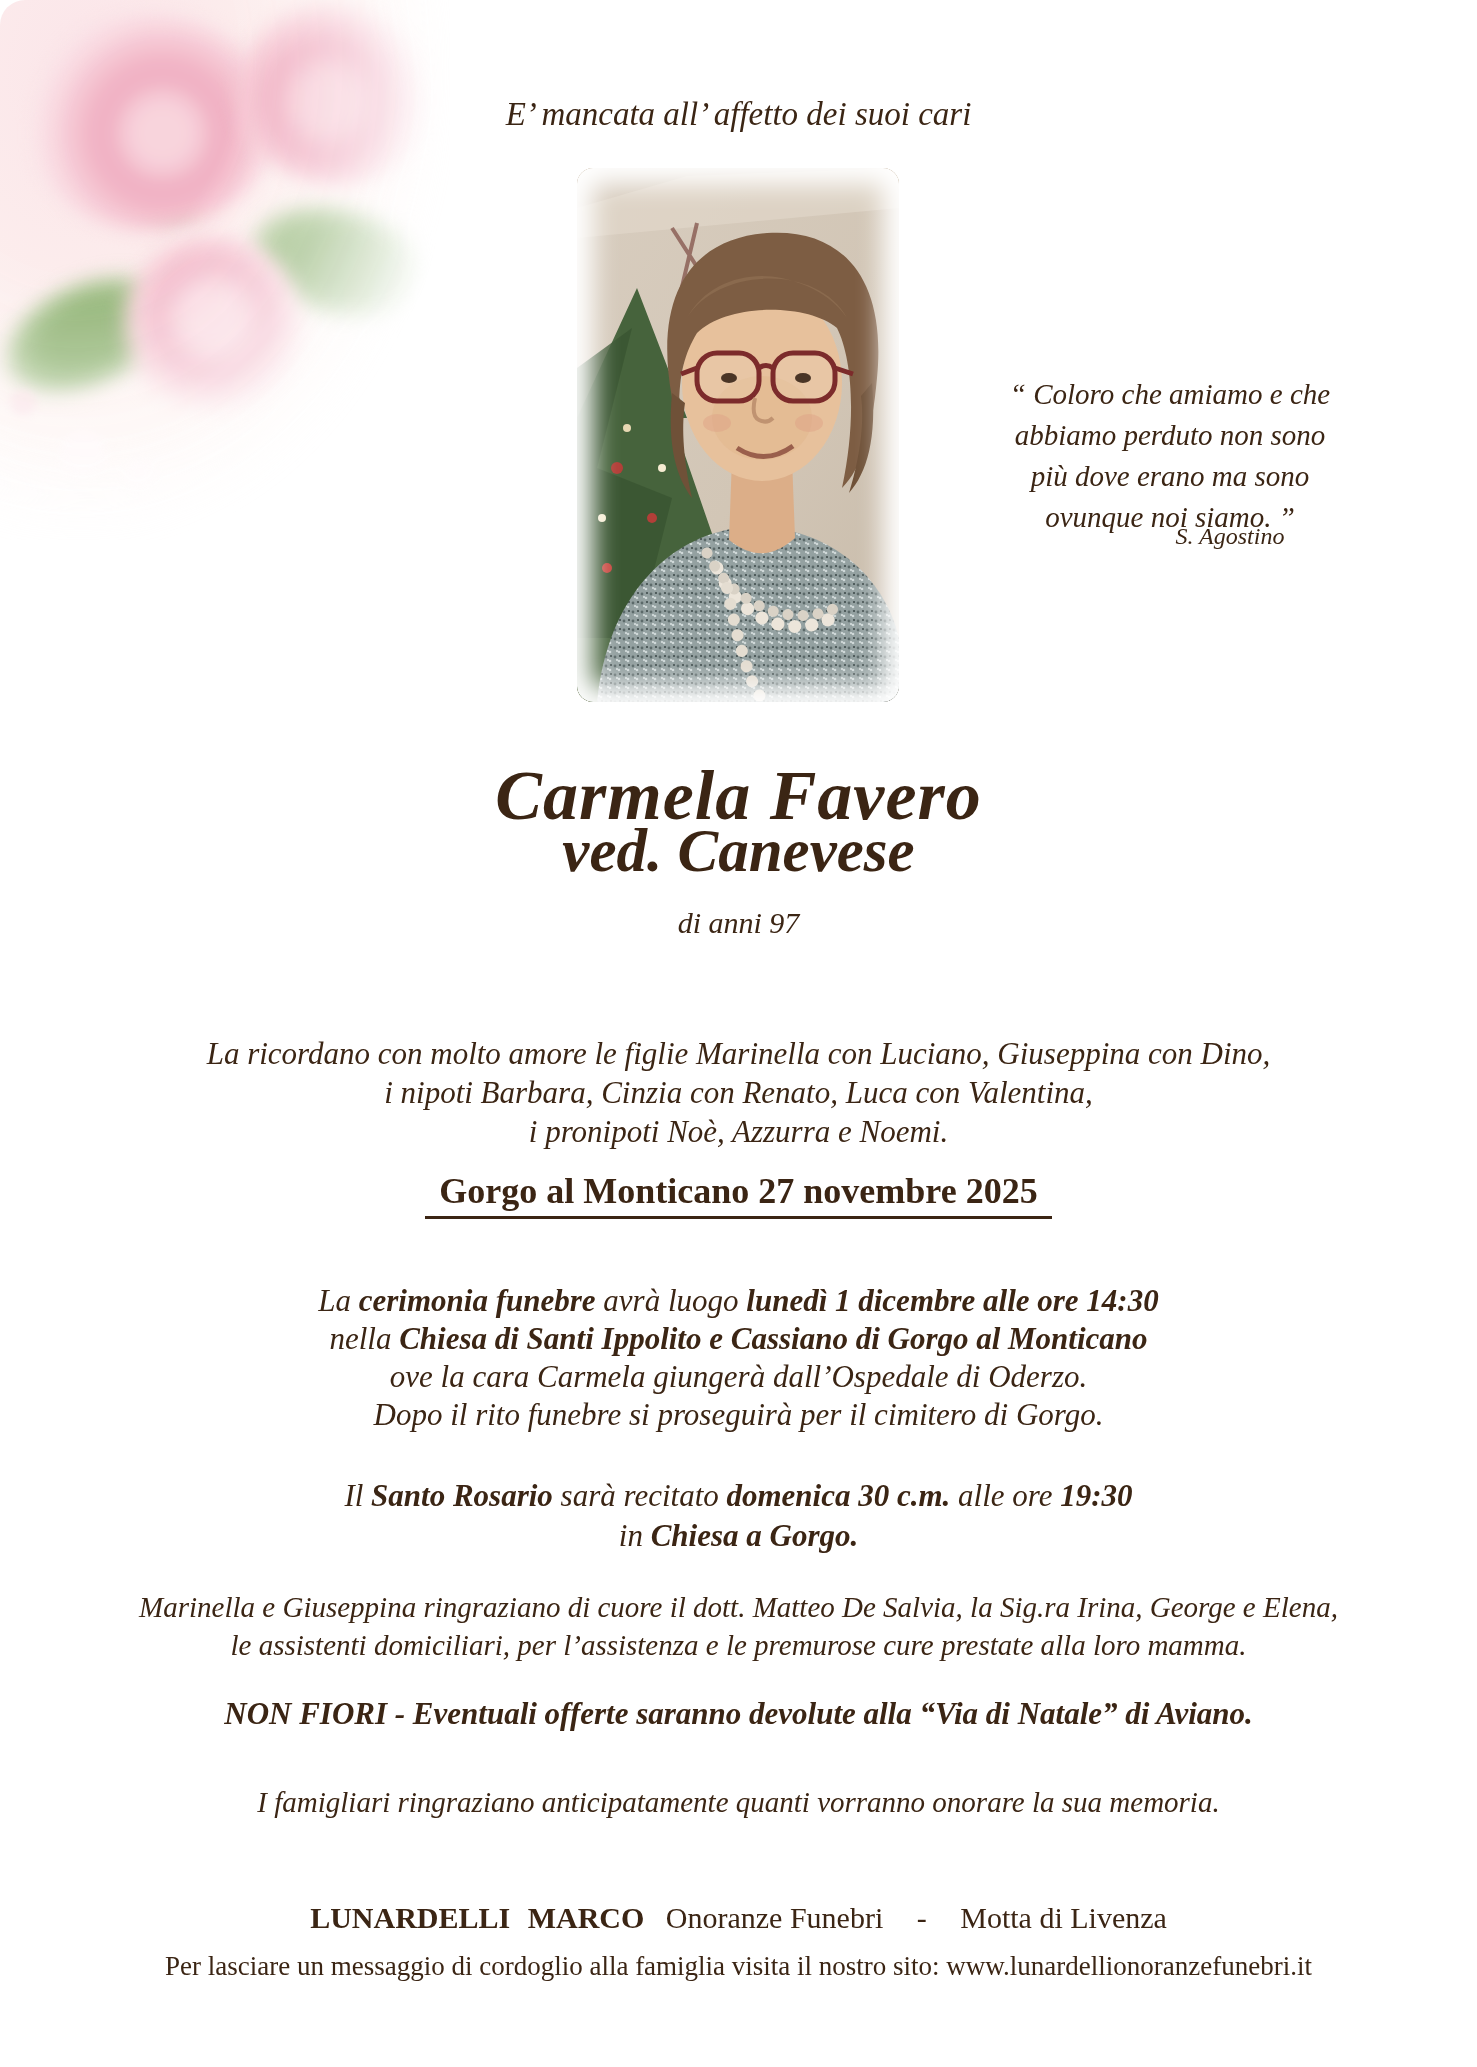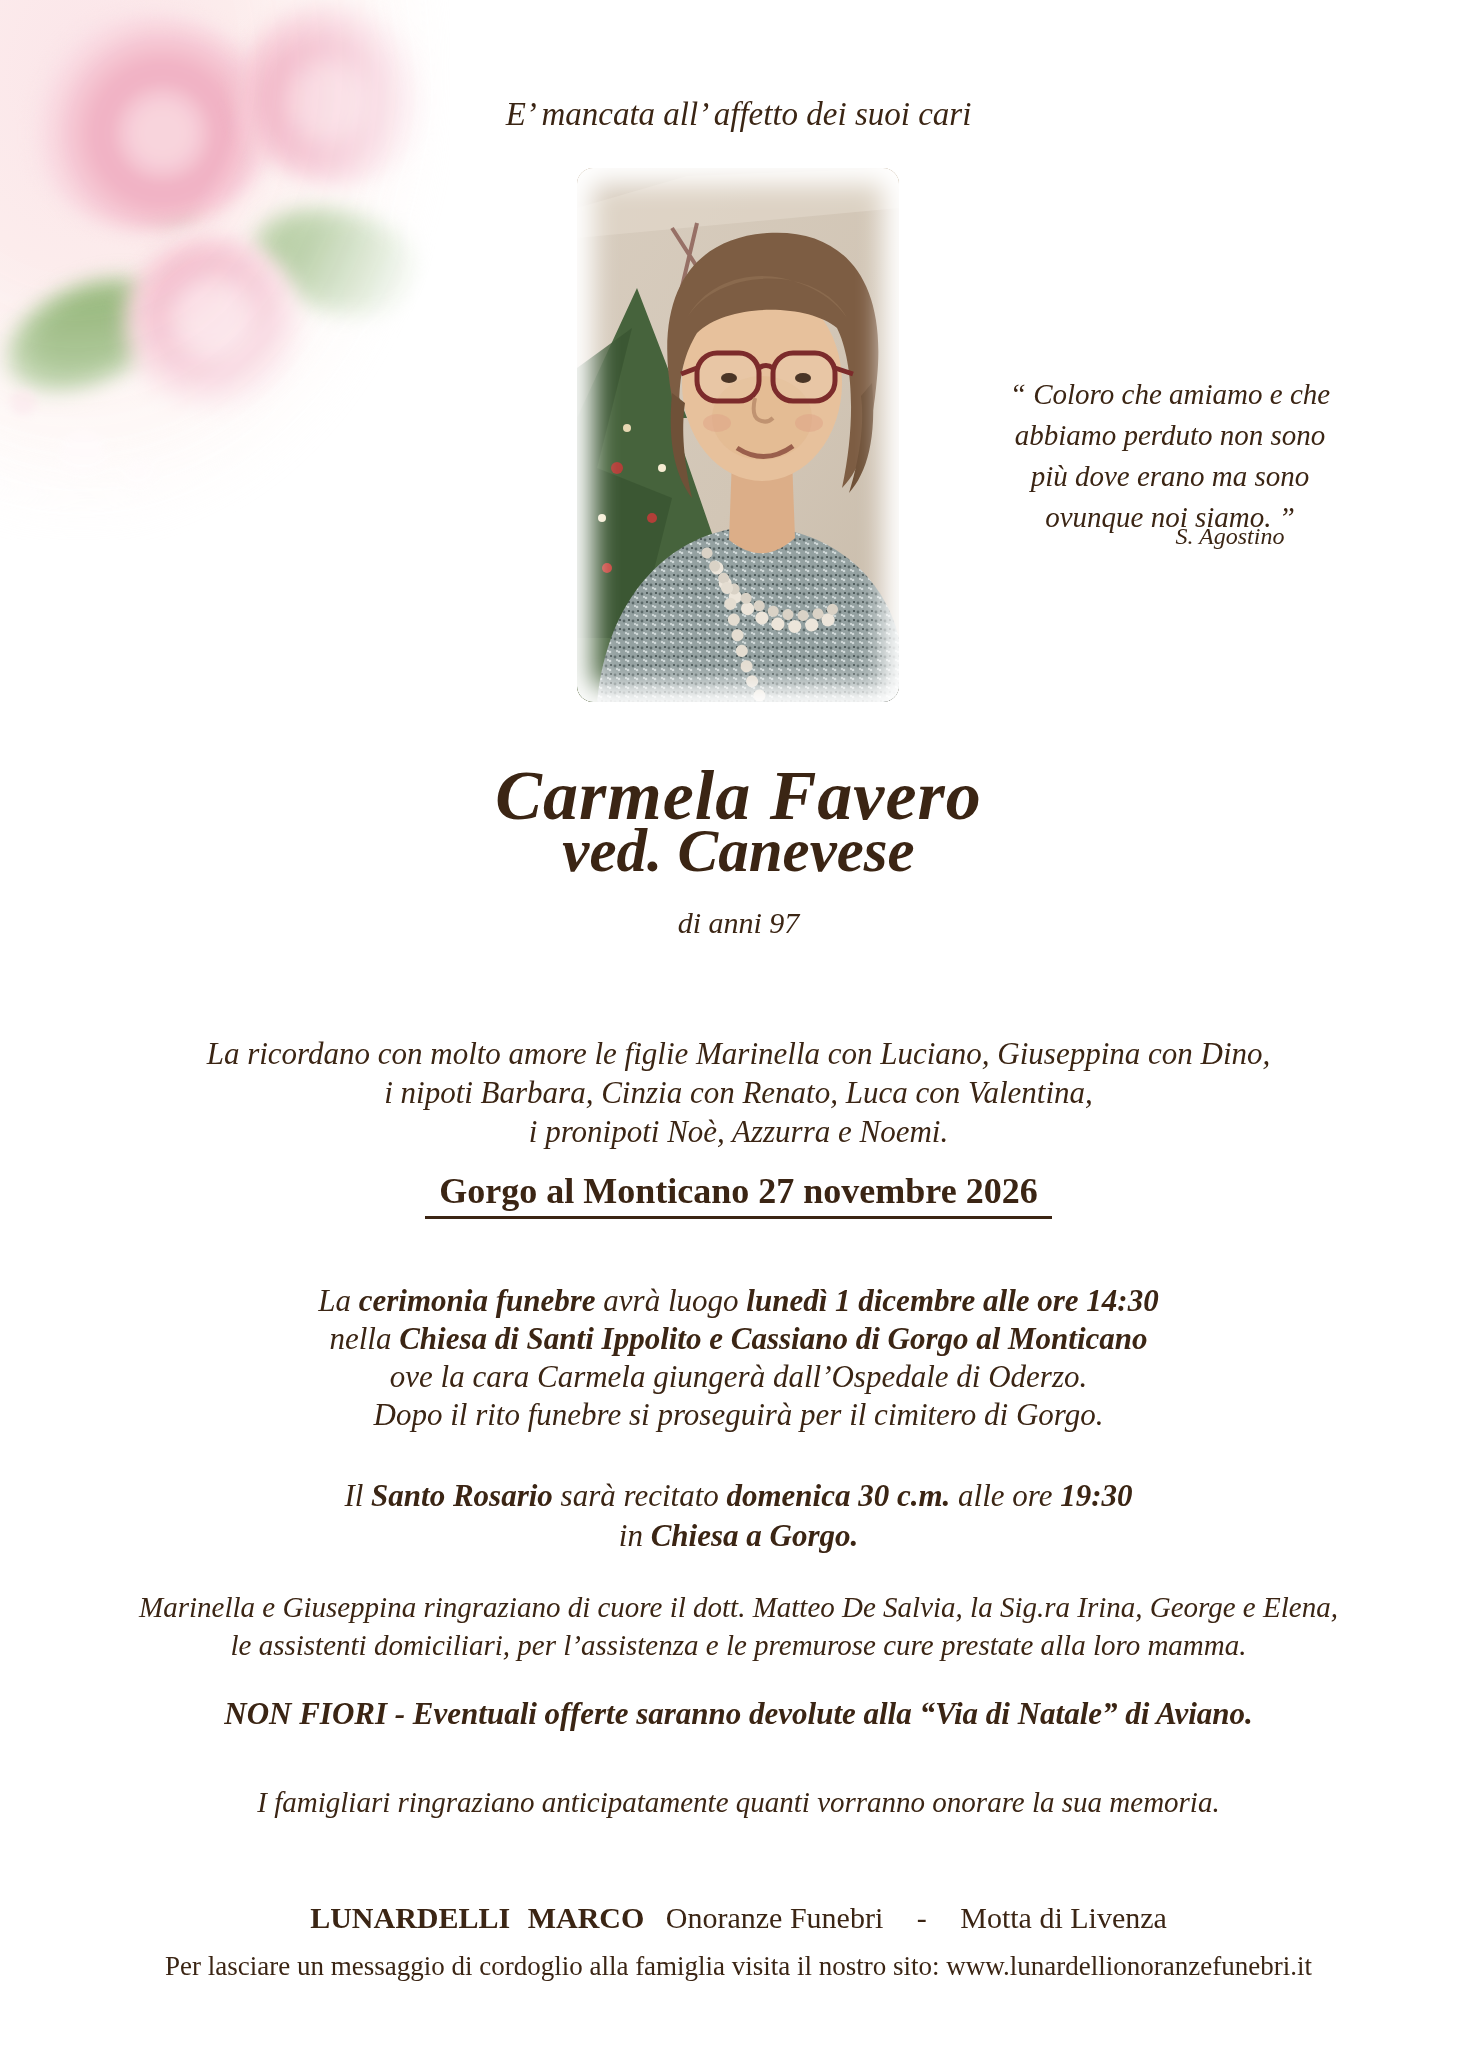--- a/index.html
+++ b/index.html
@@ -3,20 +3,21 @@
 <meta charset="utf-8">
 <style>
   html,body{margin:0;padding:0;background:#ffffff;}
   .page{
     position:relative;
     width:1477px;height:2067px;
     background:#ffffff;
     overflow:hidden;
     font-family:"Liberation Serif","DejaVu Serif",serif;
     color:#3b2514;
+    border-radius:25px;
   }
   
   .roses{
     position:absolute;left:-30px;top:-40px;width:480px;height:580px;
     -webkit-mask-image:radial-gradient(ellipse at 22% 18%, #000 30%, rgba(0,0,0,.55) 52%, transparent 74%);
     mask-image:radial-gradient(ellipse at 22% 18%, #000 30%, rgba(0,0,0,.55) 52%, transparent 74%);
     opacity:.95;
   }
   .roses .wash{position:absolute;inset:0;background:radial-gradient(ellipse at 25% 20%, #fbe4e8 0%, #fdf1ee 55%, rgba(255,255,255,0) 78%);}
   .blob{position:absolute;filter:blur(9px);border-radius:50%;}
@@ -162,21 +163,21 @@
   <div class="tline name2">ved. Canevese</div>
   <div class="tline age">di anni 97</div>
 
   <div class="tline family">
     <div>La ricordano con molto amore le figlie Marinella con Luciano, Giuseppina con Dino,</div>
     <div>i nipoti Barbara, Cinzia con Renato, Luca con Valentina,</div>
     <div>i pronipoti Noè, Azzurra e Noemi.</div>
   </div>
 
   <div class="tline dateline">
-    <span>Gorgo al Monticano 27 novembre 2026</span>
+    <span>Gorgo al Monticano 27 novembre 2025</span>
   </div>
 
   <div class="tline ceremony">
     <div><span>La </span><span class="b">cerimonia funebre</span><span> avrà luogo </span><span class="b">lunedì 1 dicembre alle ore 14:30</span></div>
     <div><span>nella </span><span class="b">Chiesa di Santi Ippolito e Cassiano di Gorgo al Monticano</span></div>
     <div>ove la cara Carmela giungerà dall’Ospedale di Oderzo.</div>
     <div>Dopo il rito funebre si proseguirà per il cimitero di Gorgo.</div>
   </div>
 
   <div class="tline rosary">

